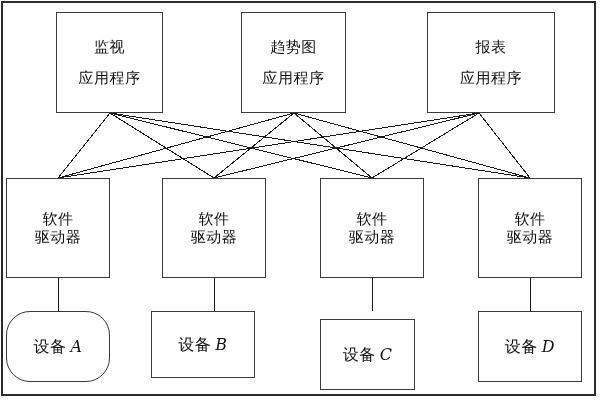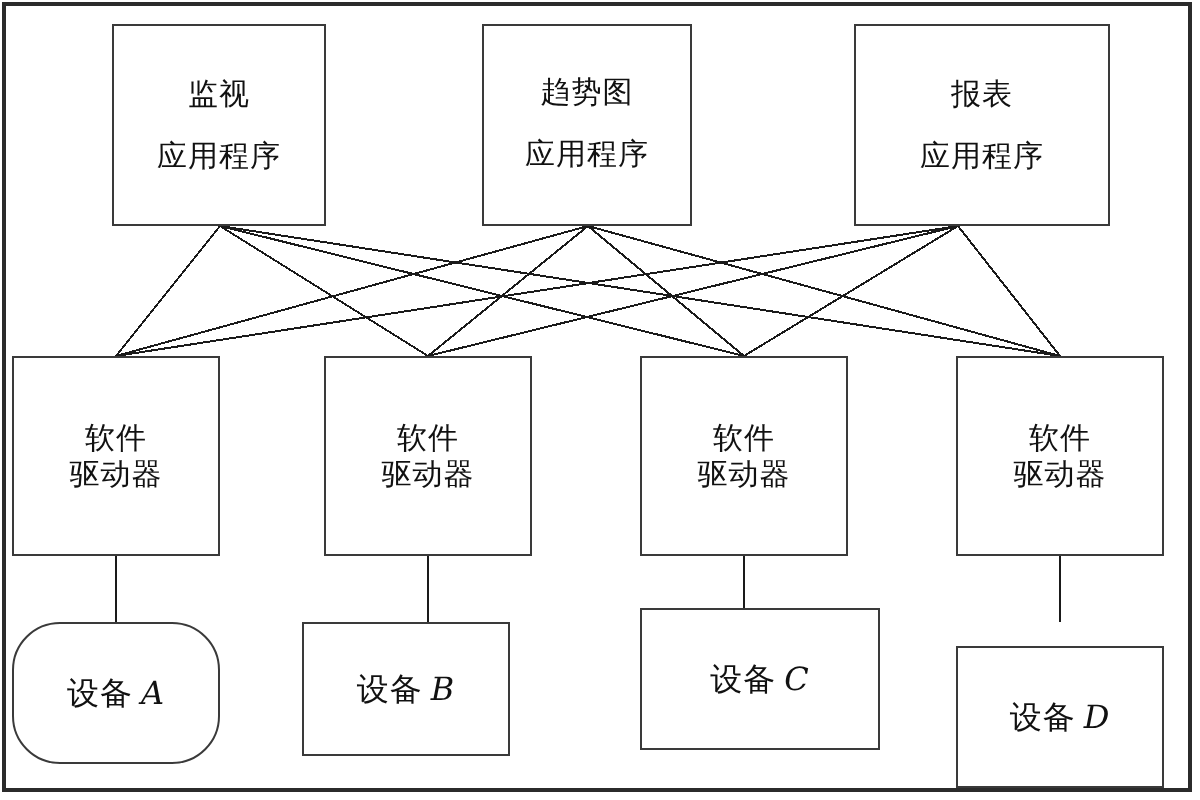--- a/index.html
+++ b/index.html
@@ -129,21 +129,21 @@
         <span class="node-line">驱动器</span>
       </div>
     </div>
   <div id="device-layer">
       <div class="node-box device" style="left: 6px; top: 311px; width: 104px; height: 71px; border-radius: 24px;">
         <span class="device-label"><span>设备</span><span class="device-letter">A</span></span>
       </div>
       <div class="node-box device" style="left: 151px; top: 311px; width: 104px; height: 67px;">
         <span class="device-label"><span>设备</span><span class="device-letter">B</span></span>
       </div>
-      <div class="node-box device" style="left: 320px; top: 304px; width: 120px; height: 71px;">
+      <div class="node-box device" style="left: 320px; top: 319px; width: 95px; height: 71px;">
         <span class="device-label"><span>设备</span><span class="device-letter">C</span></span>
       </div>
-      <div class="node-box device" style="left: 478px; top: 311px; width: 104px; height: 71px; margin-top: 12px;">
+      <div class="node-box device" style="left: 478px; top: 311px; width: 104px; height: 71px;">
         <span class="device-label"><span>设备</span><span class="device-letter">D</span></span>
       </div>
     </div>
 
 </div>
 
 </body></html>

